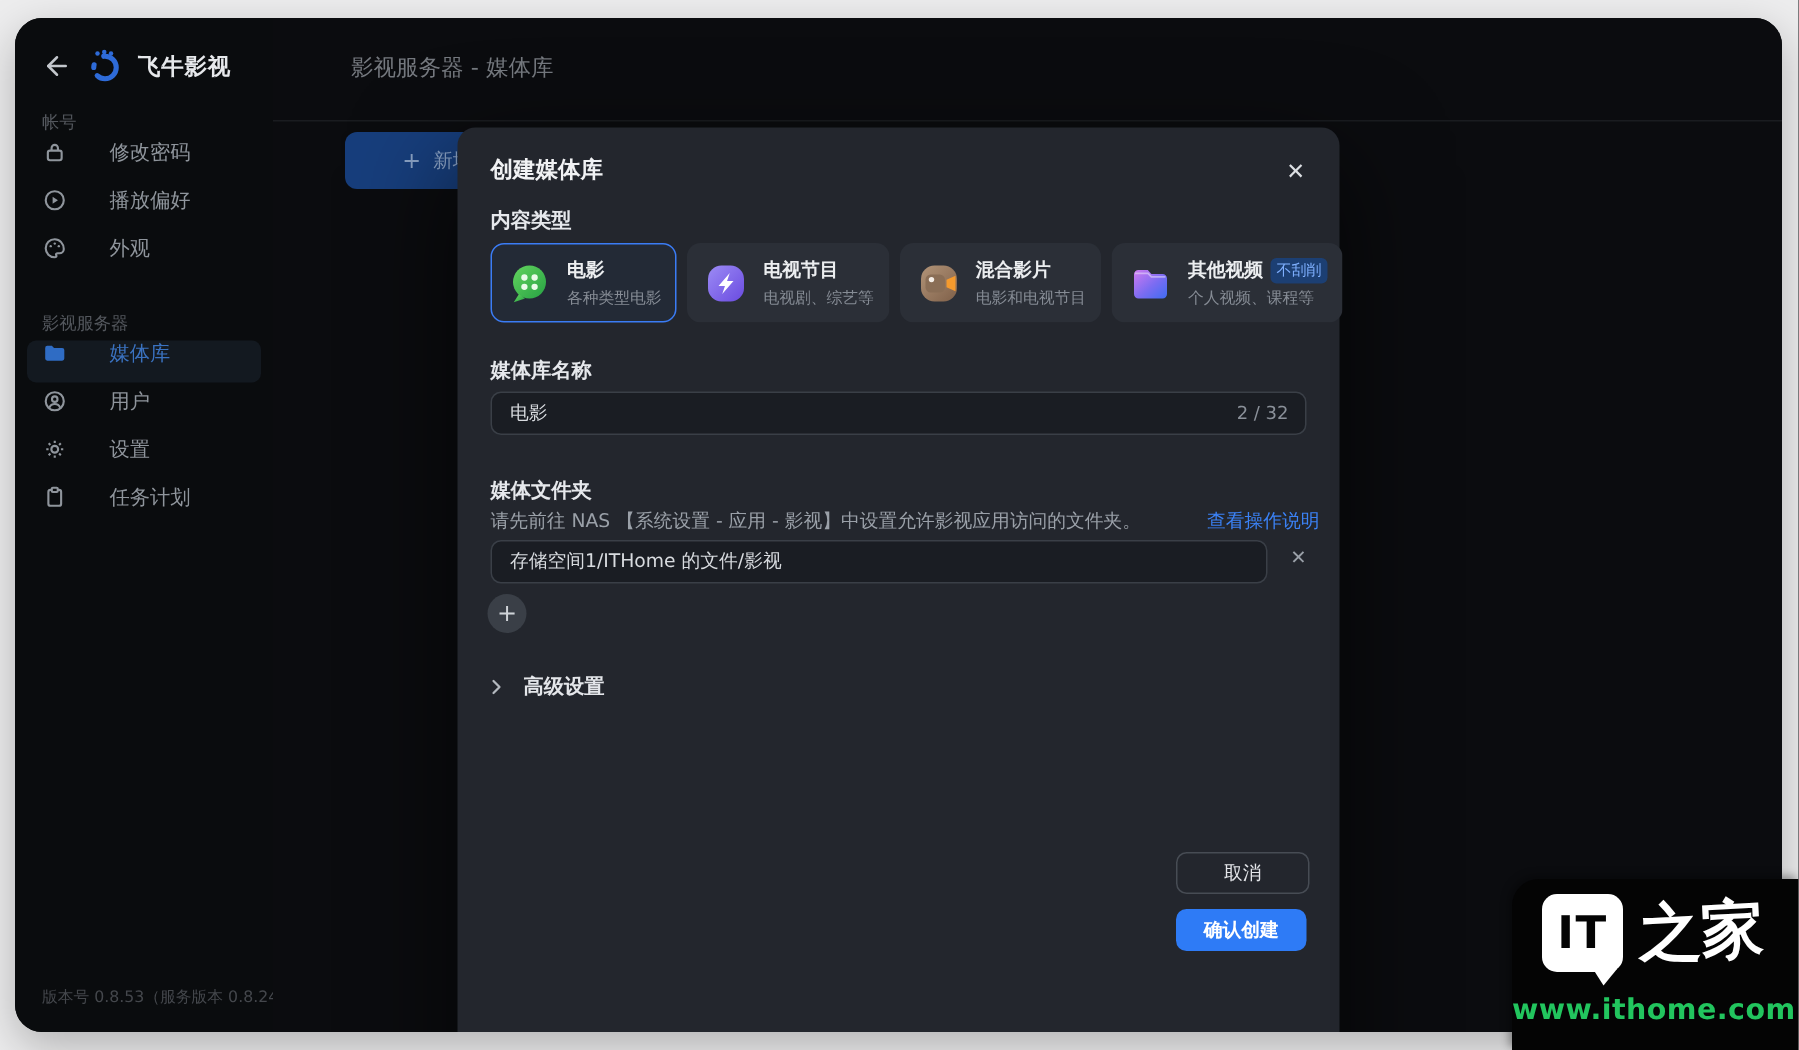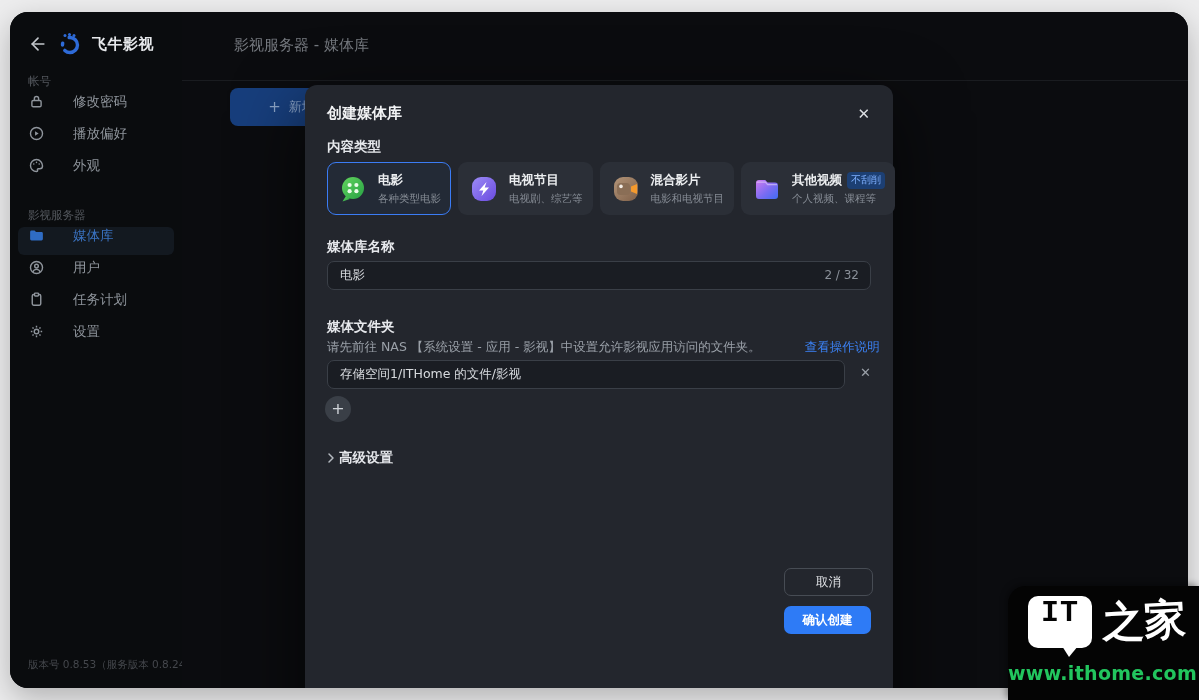--- a/index.html
+++ b/index.html
@@ -79,37 +79,37 @@
   .counter { position:absolute; right:34px; top:183px; color:#8a9099; font-size:12px; }
   .helper { position:absolute; left:22px; top:254px; font-size:12.5px; color:#9aa0a8; white-space:nowrap; }
   .helper a { color:#3b82f6; text-decoration:none; cursor:pointer;margin-left:44px; }
   .folder-input { top:275px; width:518px; }
   .folder-clear { position:absolute; right:22px; top:280px; color:#9aa0a8; font-size:13px; cursor:pointer; }
   .plus-btn {
     position:absolute; left:20px; top:311px; width:26px; height:26px; border-radius:50%;
     background:#3a3f47; border:none; color:#cfd3d8; font-size:16px; line-height:1;
     display:flex; align-items:center; justify-content:center; cursor:pointer; font-family:inherit;
   }
-  .advanced { position:absolute; left:20px; top:364px; display:flex; align-items:center; gap:2px; cursor:pointer; }
+  .advanced { position:absolute; left:20px; top:364px; display:flex; align-items:center; gap:12px; cursor:pointer; }
   .advanced .chev { width:12px; height:12px; color:#b4b9bf; display:flex; }
   .advanced .adv-label { color:#e4e6ea; font-size:13.5px; font-weight:700; }
   .modal-footer { position:absolute; right:20px; top:483px; display:flex; gap:10px;flex-direction:column; }
   .btn { height:28px; border-radius:7px; font-size:12.5px; cursor:pointer; font-family:inherit; }
   .btn-cancel { width:89px; background:transparent; border:1px solid #474c54; color:#e4e6ea; }
   .btn-confirm { width:87px; background:#2e7bf6; border:none; color:#ffffff; font-weight:600; }
   
   .watermark {
     position:absolute; right:0; bottom:0; width:191px; height:114px;
     background:#040404; border-top-left-radius:18px; z-index:9;
     box-shadow:-2px -2px 6px rgba(0,0,0,.35);
   }
   .wm-logo-row { position:absolute; left:20px; top:10px; display:flex; align-items:flex-start; gap:10px; }
   .wm-bubble {
-    position:relative; width:64px; height:52px; background:#ffffff; border-radius:10px;
-    display:flex; justify-content:center;font-family:Liberation Mono, monospace;
+    position:relative; width:54px; height:52px; background:#ffffff; border-radius:10px;
+    display:flex; align-items:center; justify-content:center;
   }
   .wm-bubble:after {
     content:""; position:absolute; left:34px; bottom:-9px;
     border-left:7px solid transparent; border-right:9px solid transparent; border-top:11px solid #ffffff;
   }
   .wm-it { color:#040404; font-size:30px; font-weight:800; letter-spacing:1px; }
   .wm-zhijia { color:#ffffff; font-size:42px; font-weight:800; transform:rotate(-3deg); font-family:"DejaVu Serif","Liberation Serif",serif; line-height:1.2; }
   .wm-site { position:absolute; left:0; right:19px; top:76px; text-align:center; color:#22c55e; font-size:19px; font-weight:800; letter-spacing:.3px; }
 </style>
 </head>
@@ -185,34 +185,34 @@
               <circle cx="12" cy="12" r="8.5"></circle>
               <circle cx="12" cy="10" r="2.6"></circle>
               <path d="M6.8 18.2c1-2.4 2.9-3.6 5.2-3.6s4.2 1.2 5.2 3.6"></path>
             </svg>
         </span>
         <span>用户</span>
       </div>
       <div class="side-item">
         <span class="ic">
           <svg viewBox="0 0 24 24" width="17" height="17" fill="none" stroke="currentColor" stroke-width="2">
+              <circle cx="12" cy="12" r="3.2"></circle>
+              <path d="M12 4v2.2M12 17.8V20M20 12h-2.2M6.2 12H4M17.7 6.3l-1.6 1.6M7.9 16.1l-1.6 1.6M17.7 17.7l-1.6-1.6M7.9 7.9L6.3 6.3"></path>
+            </svg>
+        </span>
+        <span>设置</span>
+      </div>
+      <div class="side-item">
+        <span class="ic">
+          <svg viewBox="0 0 24 24" width="17" height="17" fill="none" stroke="currentColor" stroke-width="2">
               <rect x="6" y="5" width="12" height="15" rx="2"></rect>
               <rect x="9.2" y="3" width="5.6" height="4" rx="1" fill="#0a0c0e"></rect>
             </svg>
         </span>
         <span>任务计划</span>
-      </div>
-      <div class="side-item">
-        <span class="ic">
-          <svg viewBox="0 0 24 24" width="17" height="17" fill="none" stroke="currentColor" stroke-width="2">
-              <circle cx="12" cy="12" r="3.2"></circle>
-              <path d="M12 4v2.2M12 17.8V20M20 12h-2.2M6.2 12H4M17.7 6.3l-1.6 1.6M7.9 16.1l-1.6 1.6M17.7 17.7l-1.6-1.6M7.9 7.9L6.3 6.3"></path>
-            </svg>
-        </span>
-        <span>设置</span>
       </div>
     </div>
 
     <div class="version">版本号 0.8.53（服务版本 0.8.24）</div>
   </aside>
 
   <div class="main">
     <div class="page-title">影视服务器 - 媒体库</div>
     <div class="hdr-divider"></div>
     <button class="add-btn">

